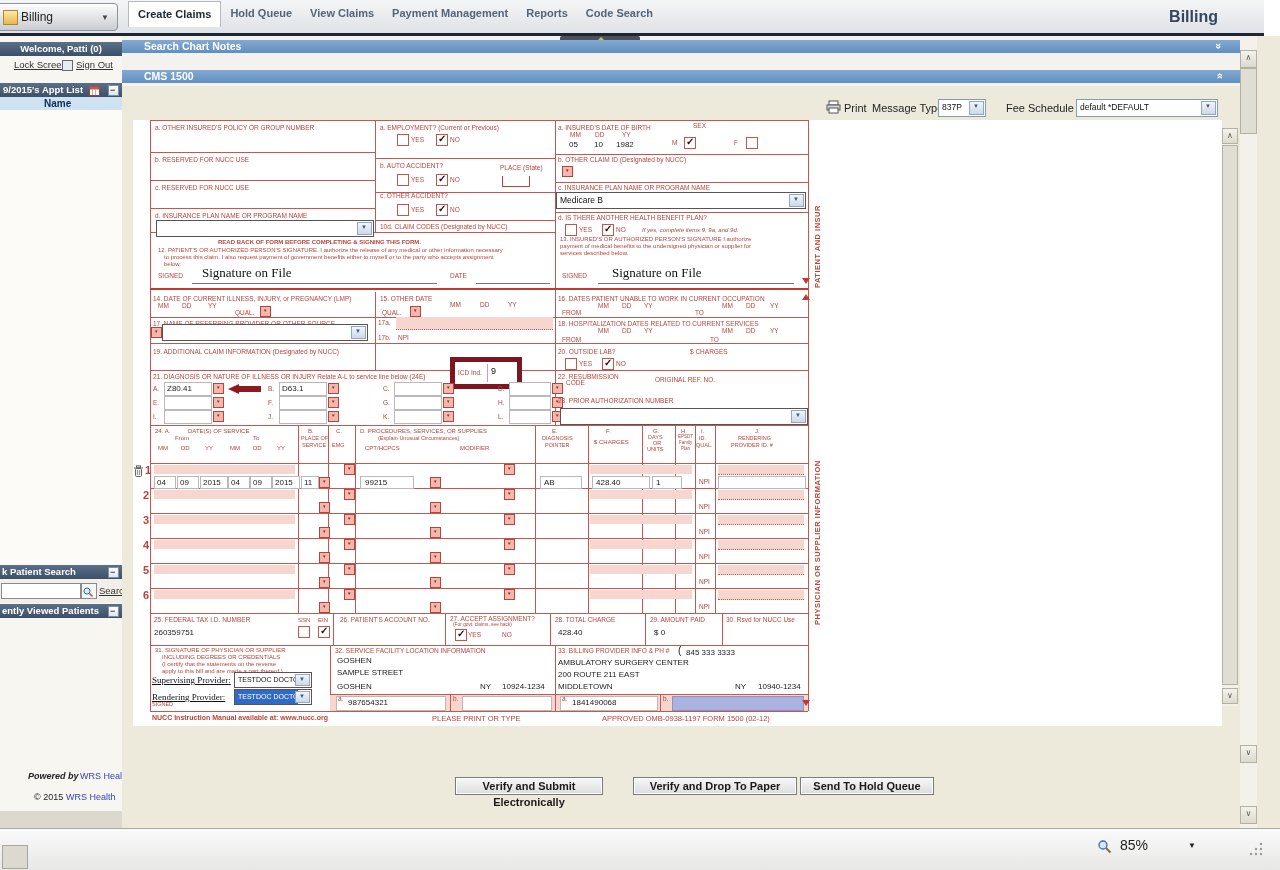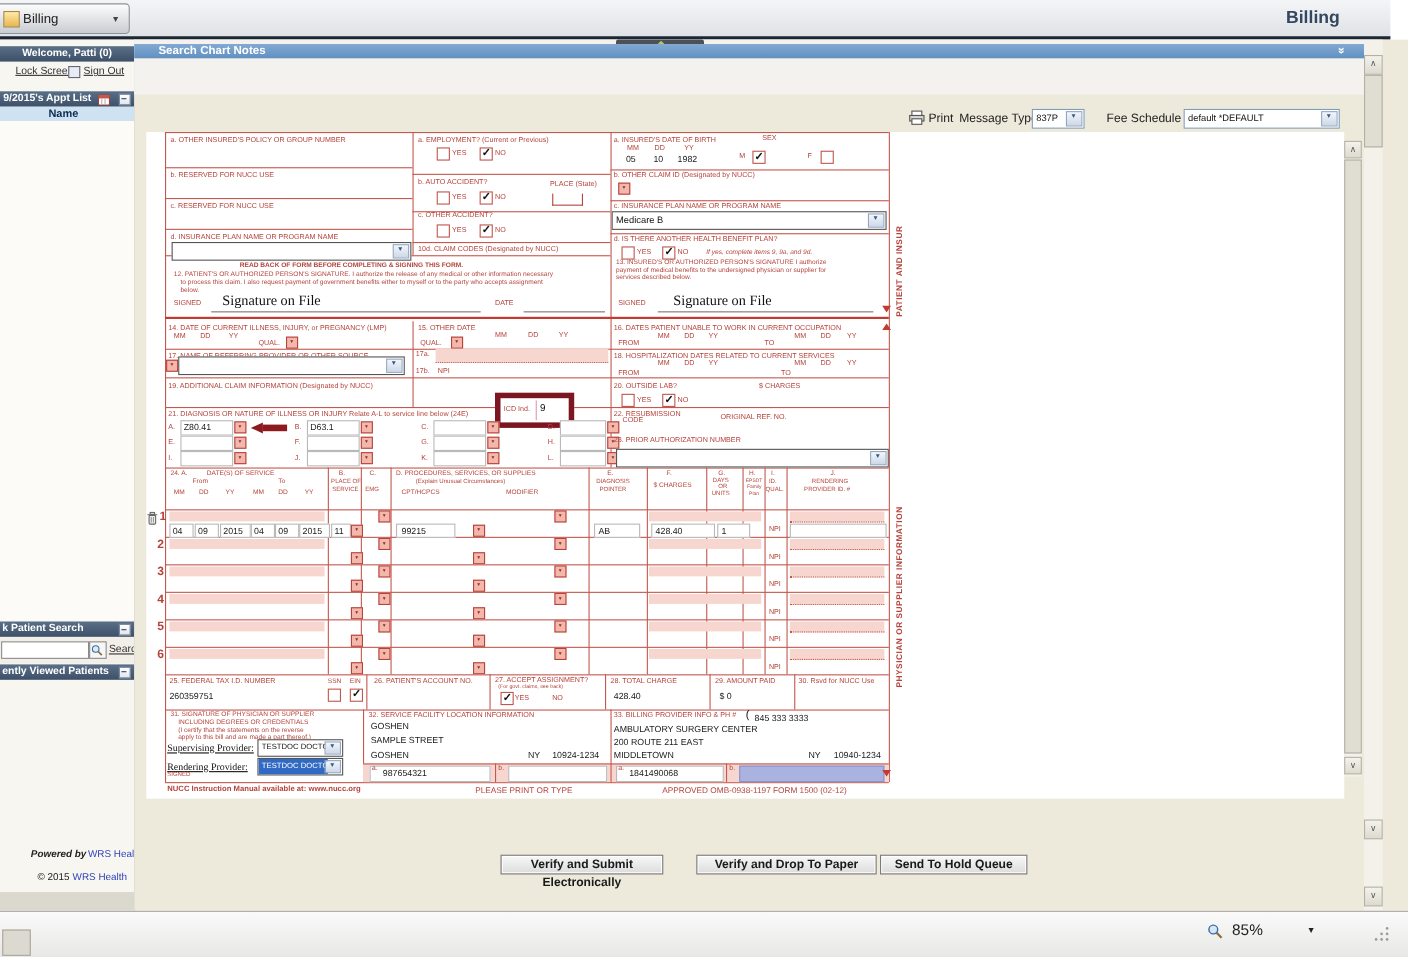--- a/index.html
+++ b/index.html
@@ -66,20 +66,28 @@
 <body>
 
 <div id="canvas">
 
   <div class="a" id="topbar">
     <div class="a appmenu">
       <span class="ic"></span>
       <span class="txt">Billing</span>
       <span class="car">▼</span>
     </div>
+    <div class="a" style="left:128px;top:1px;display:flex;">
+      <span class="tab on">Create Claims</span>
+      <span class="tab">Hold Queue</span>
+      <span class="tab">View Claims</span>
+      <span class="tab">Payment Management</span>
+      <span class="tab">Reports</span>
+      <span class="tab">Code Search</span>
+    </div>
     <span class="a" id="brand">Billing</span>
   </div>
   <div class="a" id="navline"></div>
 
   <div class="a" id="sidebar">
     <div class="a shdr" style="top:6px;text-align:center;">Welcome, Patti (0)</div>
     <span class="a slink" style="left:14px;top:23px;">Lock Screen</span>
     <span class="a" style="left:62px;top:24px;width:9px;height:9px;border:1px solid #667;background:#e8ecf2;"></span>
     <span class="a slink" style="left:76px;top:23px;">Sign Out</span>
 
@@ -128,20 +136,24 @@
   </div>
 
   <div class="a" id="main" style="left:122px;top:36px;width:1179px;height:792px;background:#eeeadb;">
     <div class="a" style="left:0;top:0;width:1118px;height:50px;background:#f3f2ee;"></div>
     <div class="a" style="left:438px;top:0;width:80px;height:6px;background:#4c5157;border-radius:2px;">
       <span style="position:absolute;left:37px;top:1px;width:0;height:0;border-left:4px solid transparent;border-right:4px solid transparent;border-bottom:4px solid #b4c765;"></span>
     </div>
     <div class="a pbar" style="top:4px;">
       <span class="t">Search Chart Notes</span>
         <span class="chev"></span>
+    </div>
+    <div class="a pbar" style="top:34px;">
+      <span class="t">CMS 1500</span>
+        <span class="chev up"></span>
     </div>
 
     <svg class="a" style="left:704px;top:64px;" width="15" height="14">
         <rect x="3" y="1" width="9" height="4" fill="#fff" stroke="#555"></rect>
         <rect x="1" y="5" width="13" height="5" fill="#d8d8d8" stroke="#555"></rect>
         <rect x="3" y="8" width="9" height="5" fill="#fff" stroke="#555"></rect>
       </svg>
     <span class="a tlabel" style="left:722px;top:66px;">Print</span>
     <span class="a tlabel" style="left:750px;top:66px;">Message Type :</span>
     <div class="a wsel" style="left:816px;top:63px;width:46px;height:16px;">

